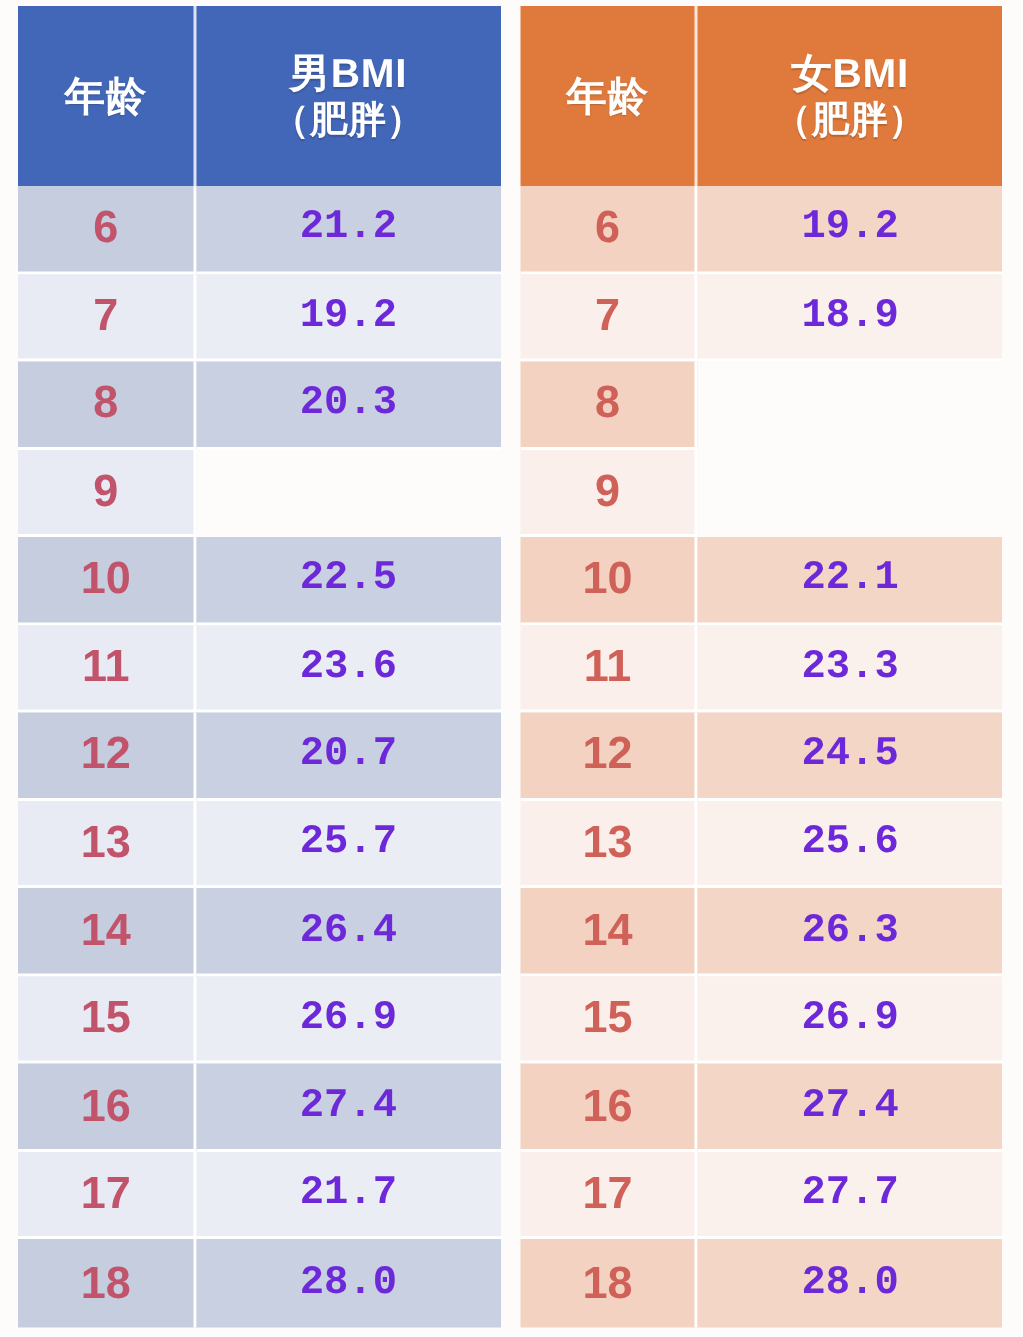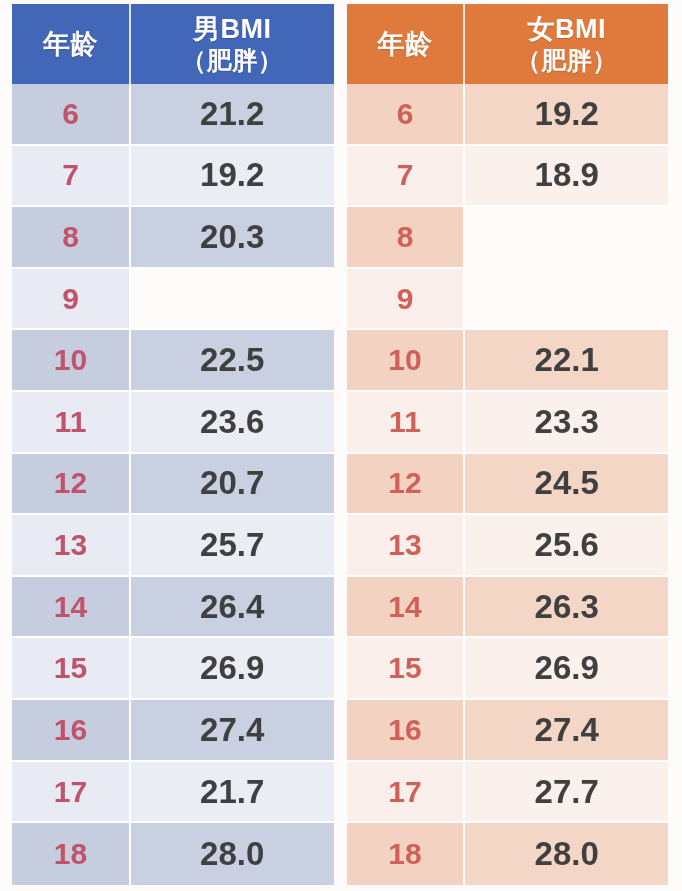--- a/index.html
+++ b/index.html
@@ -32,21 +32,21 @@
     display: flex;
     flex-direction: column;
     box-sizing: border-box;
     min-width: 0;
   }
 
   
   .tbl-header {
     display: flex;
     flex-direction: row;
-    height: 80px;
+    height: 120px;
     box-sizing: border-box;
     color: #ffffff;
     position: relative;
   }
   .tbl-header .hcell {
     display: flex;
     flex-direction: column;
     align-items: center;
     justify-content: center;
     box-sizing: border-box;
@@ -91,22 +91,23 @@
     box-sizing: border-box;
     min-width: 0;
     font-weight: bold;
   }
   .cell.age {
     flex: 0 0 37%;
     font-size: 30px;
   }
   .cell.val {
     flex: 1 1 auto;
-    font-size: 33px;
-    color: #404040;
+    font-size: 27px;
+    color: #6d28d9;
+    font-family: Liberation Mono, monospace;
   }
 
   
   .male .row .cell { border-bottom: 2px solid #ffffff; }
   .male .row .cell.age { border-right: 2px solid #ffffff; color: #c1536b; }
   .male .row.band-a .cell { background: #c8d0e1; }
   .male .row.band-b .cell { background: #ebedf4; }
   .male .row.band-a .cell.age { background: #c5cddf; }
   .male .row.band-b .cell.age { background: #e8ebf3; }
 

